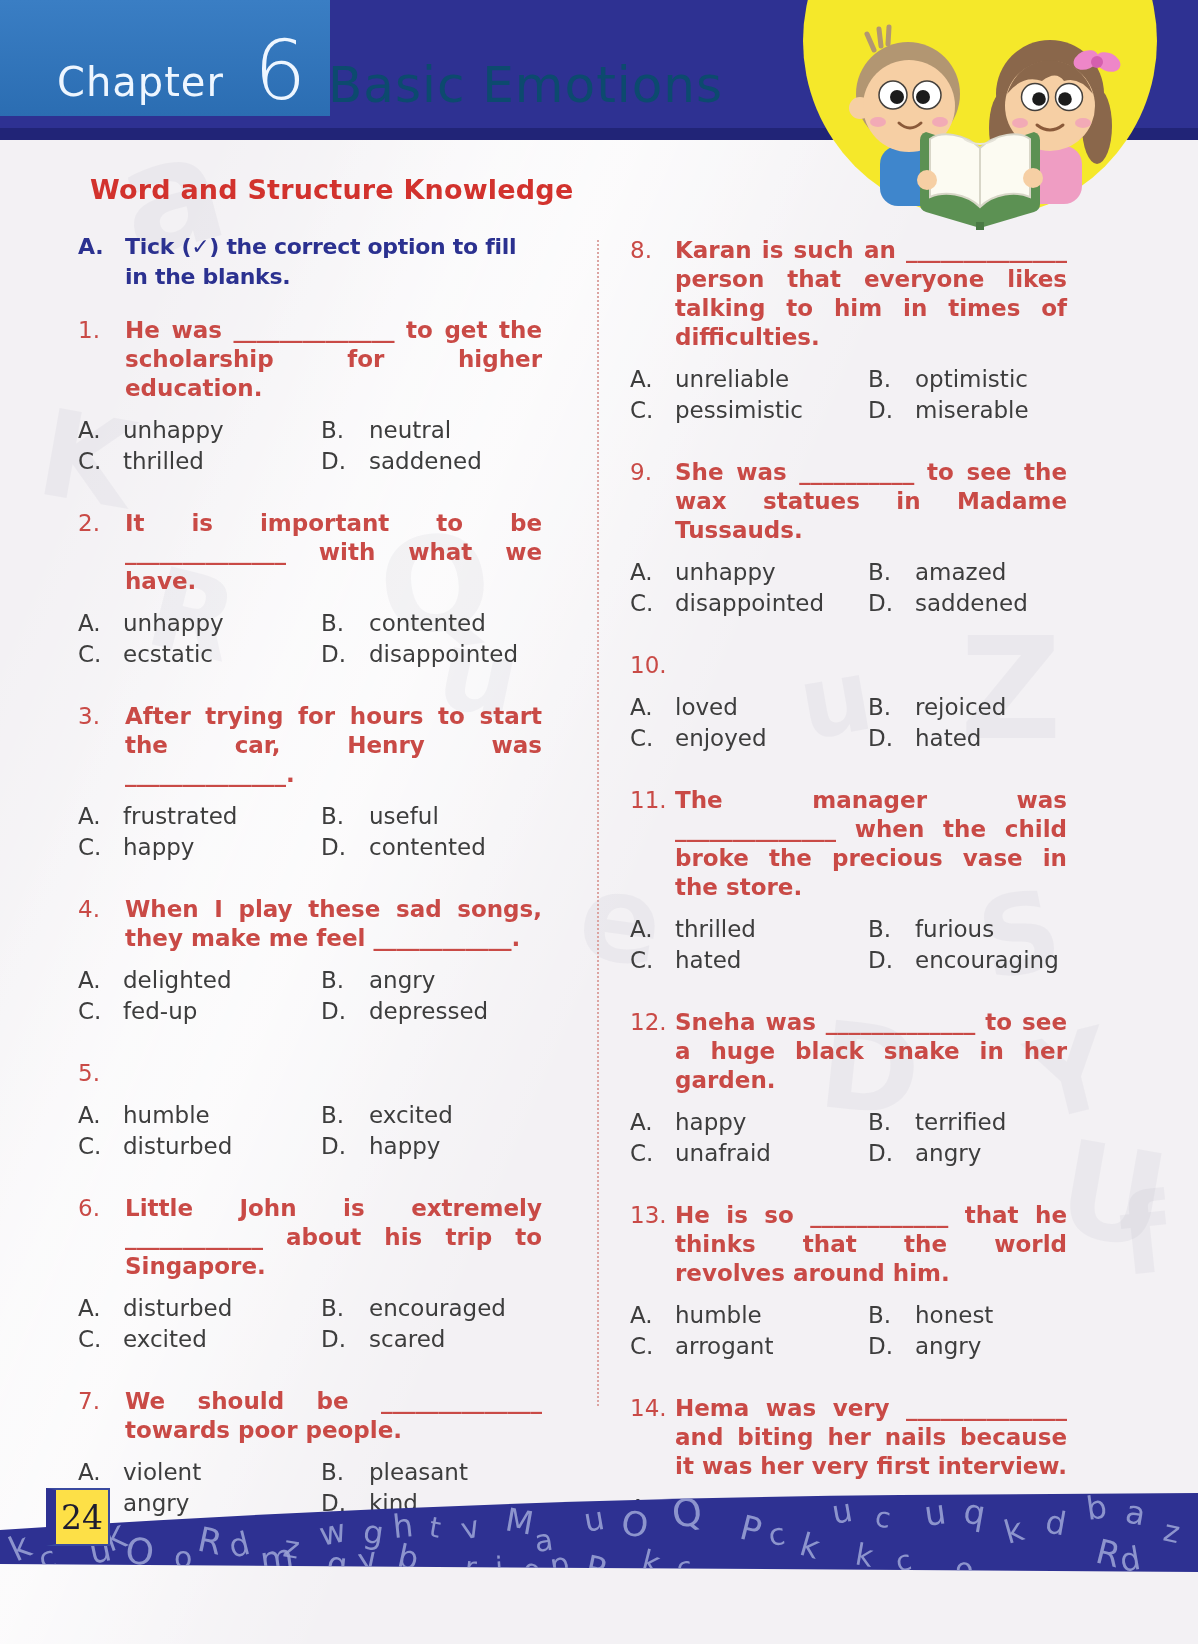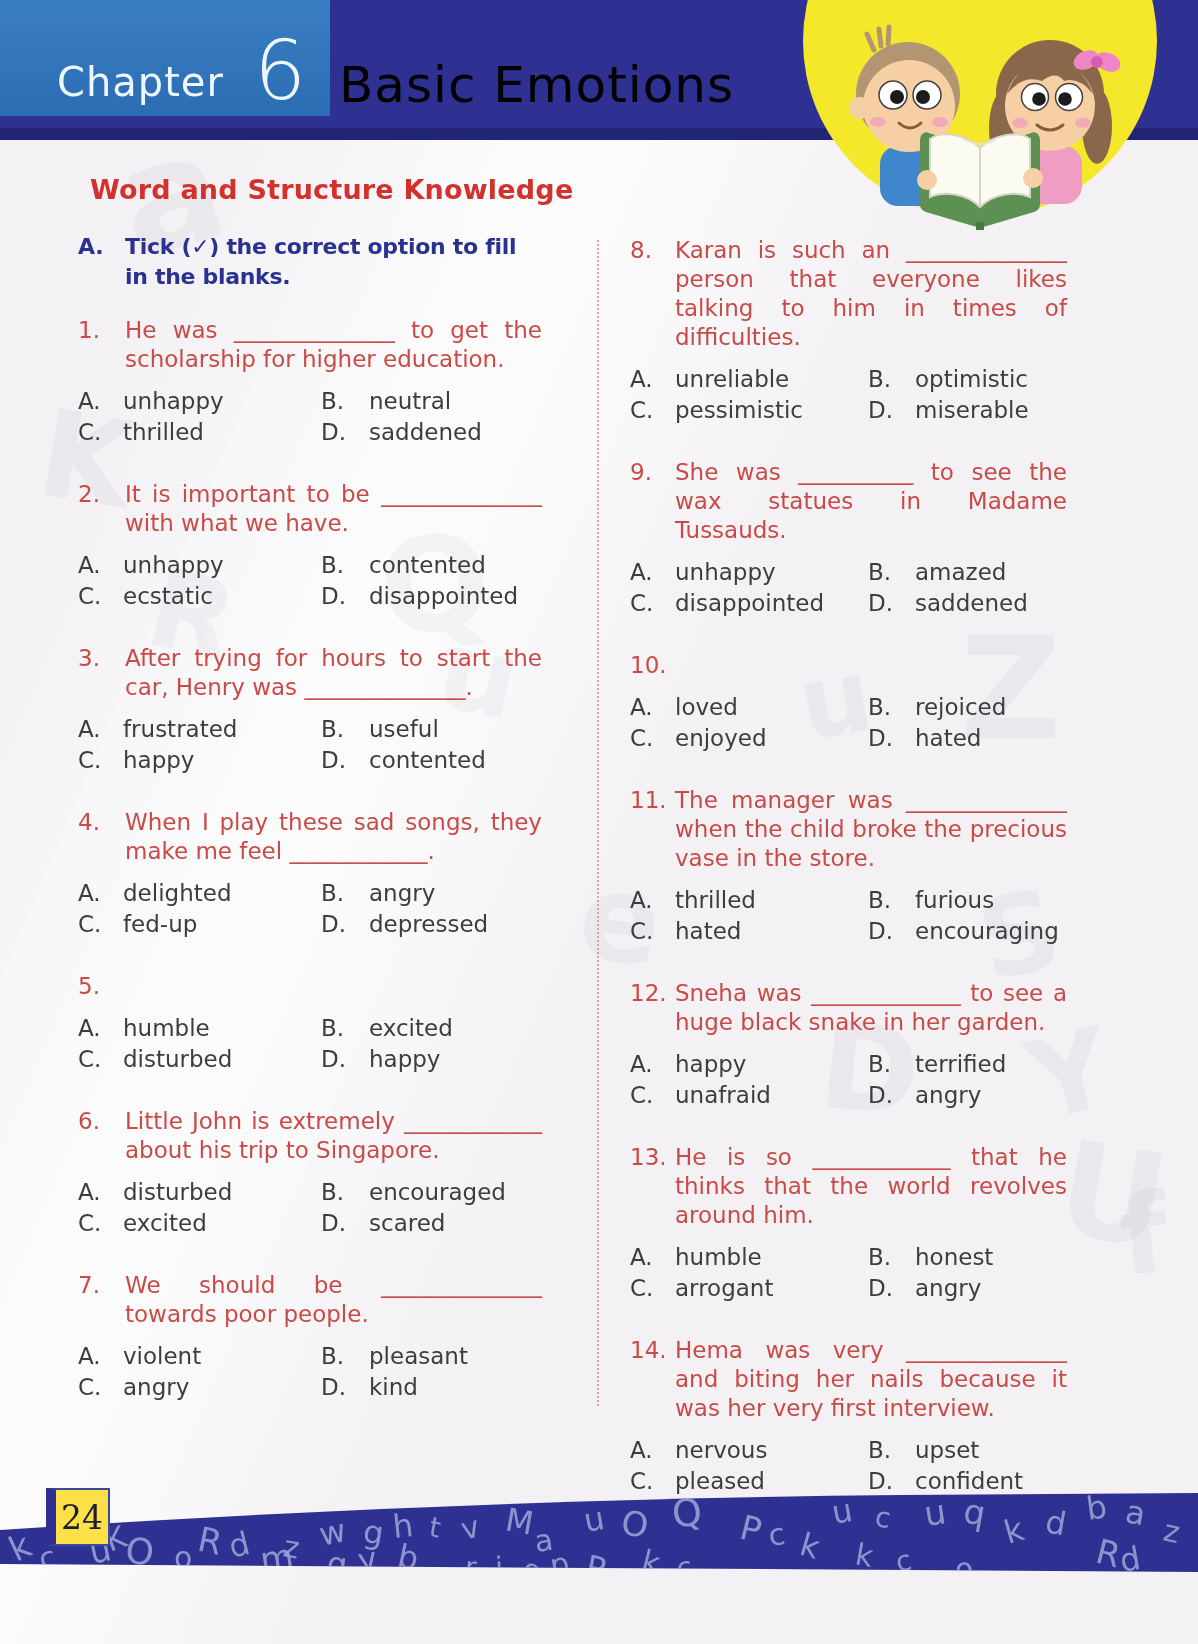--- a/index.html
+++ b/index.html
@@ -17,21 +17,21 @@
   .ghosts span { position:absolute; color:#5a5a7a; opacity:.05; font-weight:bold; line-height:1; }
 
   
   .band { position:absolute; left:0; top:0; width:100%; height:140px; background:var(--band,#2e3192); }
   .band-strip { position:absolute; left:0; top:128px; width:100%; height:12px; background:rgba(8,14,70,.35); }
   .chapter-box { position:absolute; left:0; top:0; width:330px; height:116px;
     background:linear-gradient(180deg,#3a7ec4,#2b6db2);
     display:flex; align-items:flex-end; padding:0 0 12px 57px; color:#eef6ff; }
   .chapter-word { font-size:40px; line-height:1.1; letter-spacing:1px; }
   .chapter-num  { font-size:82px; line-height:.82; margin-left:30px; font-weight:300; }
-  .main-title { position:absolute; left:339px; top:56px; font-size:50px; color:#000000; letter-spacing:1px; white-space:nowrap; }
+  .main-title { position:absolute; left:328px; top:56px; font-size:50px; color:#0c4a6e; letter-spacing:1px; white-space:nowrap; }
   .illustration { position:absolute; left:780px; top:0; width:400px; height:230px; }
 
   
   .section-heading { position:absolute; left:82px; top:166px; margin:8px;
     font-size:27px; font-weight:bold; color:var(--headRed,#d2322d); letter-spacing:.2px; }
 
   
   .col { position:absolute; top:232px; }
   .col-left  { left:78px;  width:464px; }
   .col-right { left:630px; width:437px; top:236px; }
@@ -39,21 +39,21 @@
     border-left:2px dotted #dca4a1; }
 
   .ex-head { display:grid; grid-template-columns:47px 1fr;
     color:var(--headBlue,#2b3190); font-weight:bold; font-size:22px; line-height:30px;
     letter-spacing:-.3px; margin-bottom:24px; }
 
   .question { margin-bottom:33px; }
   .q-head { display:grid; grid-template-columns:47px 1fr;
     color:var(--red,#c94a46); font-size:23px; line-height:29px; }
   .col-right .q-head { grid-template-columns:45px 1fr; }
-  .q-text { text-align:justify; }
+  .q-text { text-align:justify;font-weight:bold; }
   .q-options { display:grid; grid-template-columns:45px 198px 48px 1fr;
     margin-top:13px; row-gap:2px; font-size:23px; line-height:29px; color:#3d3d3d; }
   .col-right .q-options { grid-template-columns:45px 193px 47px 1fr; }
 
   
   .footer { position:absolute; left:0; top:1440px; width:1198px; height:204px; }
   .footer svg { position:absolute; left:0; top:0; }
   .page-number { position:absolute; left:46px; top:48px; width:64px; height:58px;
     background:#fde047; border:2px solid #3a4a9f; border-left:10px solid #2e3192;
     display:flex; align-items:center; justify-content:center;

